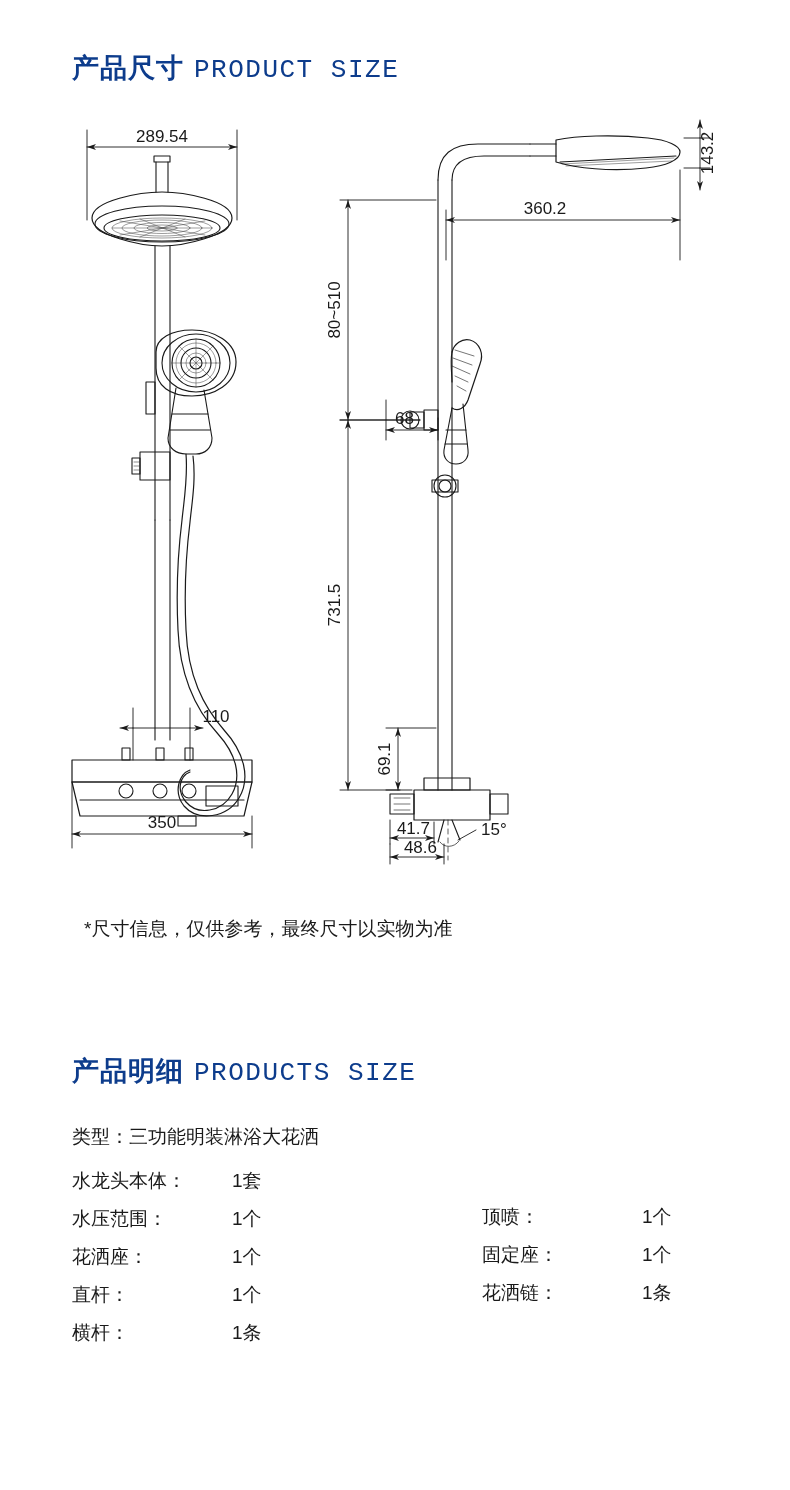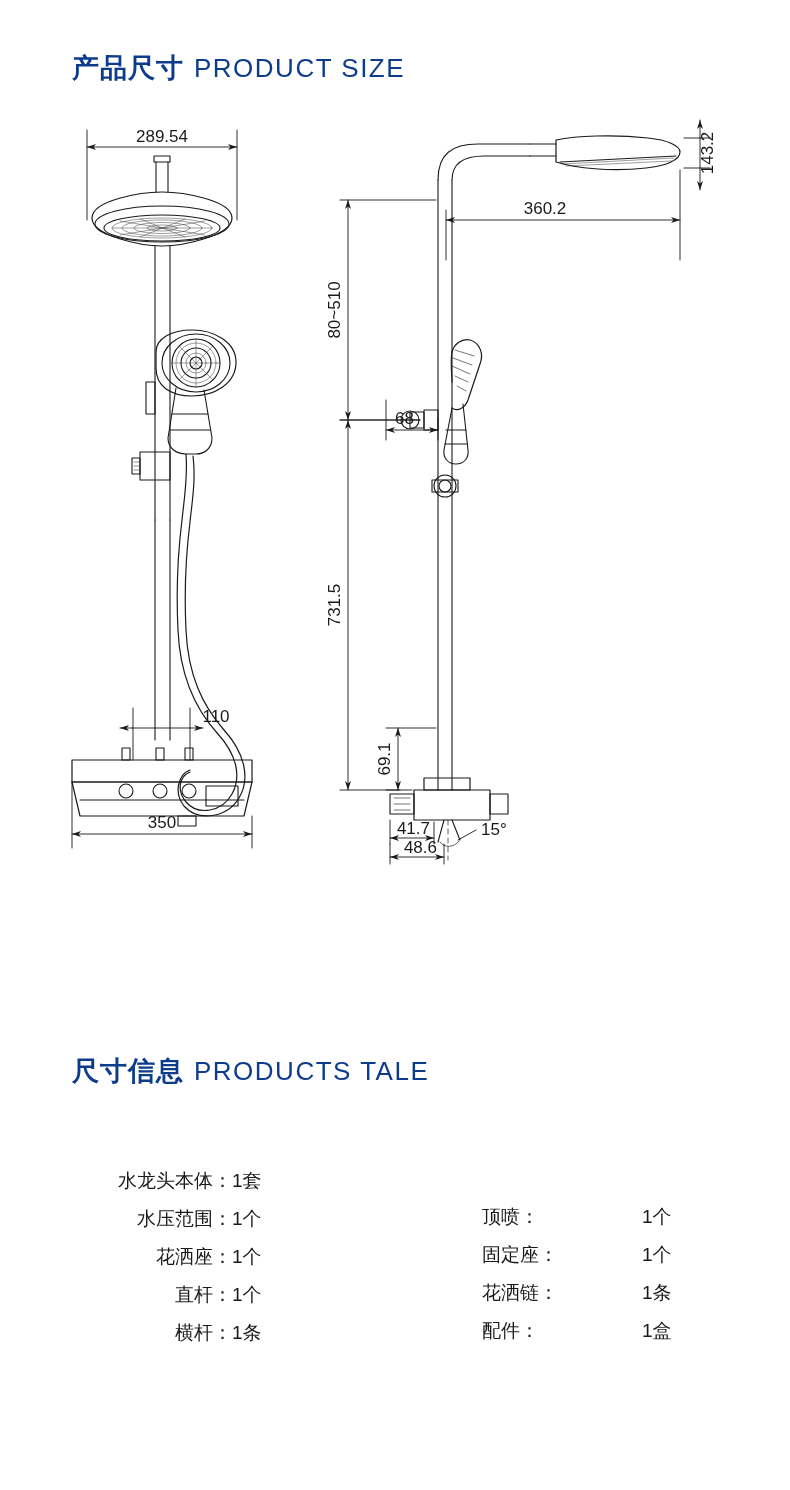--- a/index.html
+++ b/index.html
@@ -19,20 +19,21 @@
     position: relative;
     width: 790px;
     height: 1490px;
   }
 
   
   .section-heading {
     position: absolute;
     white-space: nowrap;
     color: #0d3c8c;
+    font-family: Liberation Mono, monospace;
   }
   .section-heading .cn {
     font-size: 27px;
     font-weight: bold;
     letter-spacing: 1px;
   }
   .section-heading .en {
     font-size: 26px;
     font-weight: normal;
     letter-spacing: 1.5px;
@@ -57,21 +58,21 @@
     position: absolute;
     left: 72px;
     top: 1124px;
     font-size: 19px;
     white-space: nowrap;
   }
   .detail-col {
     position: absolute;
     font-size: 19px;
   }
-  #detail-col-left { left: 72px; top: 1162px; text-align: right; }
+  #detail-col-left { left: 72px; top: 1162px; }
   #detail-col-right { left: 482px; top: 1162px; margin-top: 36px; }
   .detail-row {
     display: flex;
     height: 38px;
     align-items: center;
     white-space: nowrap;
   }
   .detail-row .lbl { width: 160px; }
   .detail-row .val { }
 
@@ -317,25 +318,29 @@
       </g>
       <g font-family="Liberation Sans, sans-serif" font-size="17" fill="#1a1a1a">
         <text transform="translate(713,53) rotate(-90)" text-anchor="middle">143.2</text>
         <text transform="translate(340,210) rotate(-90)" text-anchor="middle">80~510</text>
         <text transform="translate(340,505) rotate(-90)" text-anchor="middle">731.5</text>
         <text transform="translate(390,659) rotate(-90)" text-anchor="middle">69.1</text>
       </g>
     </svg>
   </div>
 
+  <div class="note" id="note-1">*尺寸信息，仅供参考，最终尺寸以实物为准</div>
 
   <div class="section-heading" id="heading-detail">
-    <span class="cn">尺寸信息</span><span class="en">PRODUCTS TALE</span>
-  </div>
-
+    <span class="cn">产品明细</span><span class="en">PRODUCTS SIZE</span>
+  </div>
+
+  <div class="detail-type">
+    <span>类型：</span><span>三功能明装淋浴大花洒</span>
+  </div>
 
   <div class="detail-col" id="detail-col-left">
     <div class="detail-row">
       <span class="lbl">水龙头本体：</span>
       <span class="val">1套</span>
     </div>
     <div class="detail-row">
       <span class="lbl">水压范围：</span>
       <span class="val">1个</span>
     </div>
@@ -359,19 +364,15 @@
       <span class="val">1个</span>
     </div>
     <div class="detail-row">
       <span class="lbl">固定座：</span>
       <span class="val">1个</span>
     </div>
     <div class="detail-row">
       <span class="lbl">花洒链：</span>
       <span class="val">1条</span>
     </div>
-    <div class="detail-row">
-      <span class="lbl">配件：</span>
-      <span class="val">1盒</span>
-    </div>
   </div>
 
 </div>
 
 </body></html>

